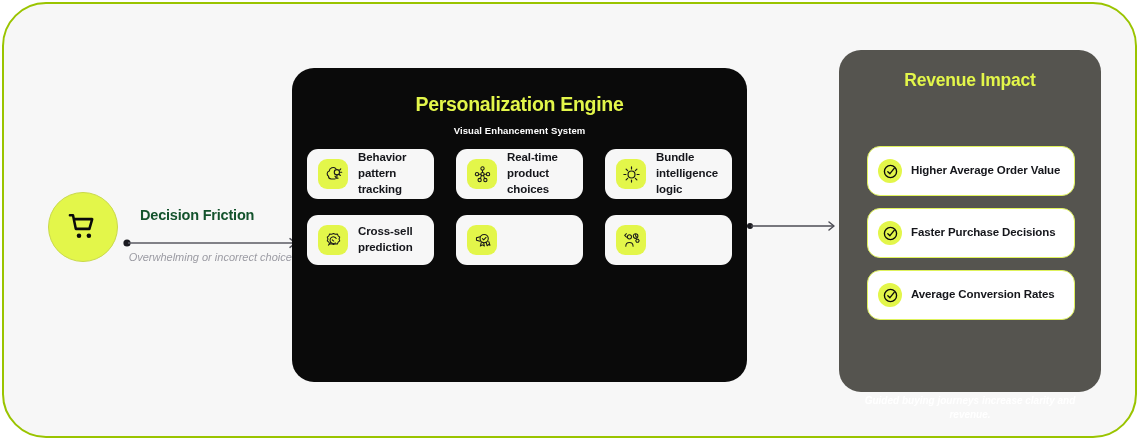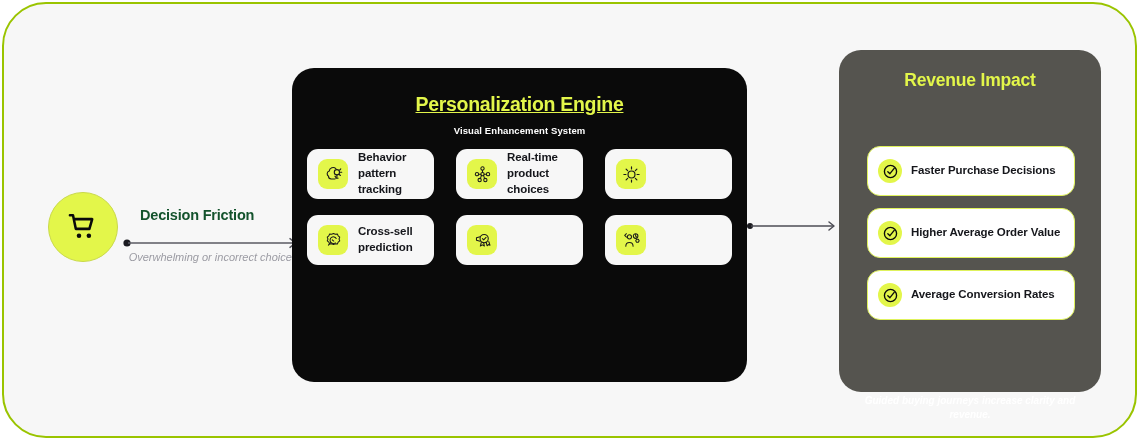--- a/index.html
+++ b/index.html
@@ -97,21 +97,20 @@
     border-radius: 22px;
     box-sizing: border-box;
   }
   .engine-title {
     margin: 25px 0 8px 0;
     text-align: center;
     font-size: 19.5px;
     font-weight: bold;
     color: #e3f64a;
     letter-spacing: -0.3px;
-    text-decoration: underline;
   }
   .engine-sub {
     margin: 9px 0 0 0;
     text-align: center;
     font-size: 9.5px;
     font-weight: bold;
     color: #ffffff;
     letter-spacing: 0.1px;
   }
   .engine-grid {
@@ -294,20 +293,21 @@
           <span class="feature-label">Real-time product choices</span>
         </div>
 
         <div class="feature-card">
           <span class="feature-icon">
             <svg width="19" height="19" viewBox="0 0 24 24" fill="none" stroke="#1a1a1a" stroke-width="1.5" stroke-linecap="round">
               <circle cx="12" cy="12" r="4.4"></circle>
               <path d="M12 2.4v2.6M12 19v2.6M2.4 12h2.6M19 12h2.6M5.2 5.2l1.9 1.9M16.9 16.9l1.9 1.9M18.8 5.2l-1.9 1.9M7.1 16.9l-1.9 1.9"></path>
             </svg>
           </span>
+          <span class="feature-label">Bundle intelligence logic</span>
         </div>
 
         <div class="feature-card">
           <span class="feature-icon">
             <svg width="19" height="19" viewBox="0 0 24 24" fill="none" stroke="#1a1a1a" stroke-width="1.3" stroke-linecap="round" stroke-linejoin="round">
               <path d="M12 3.1l2.4 1 2.5-.4 1 2.4 2 1.6-.9 2.4.9 2.4-2 1.6-1 2.4-2.5-.4-2.4 1-2.4-1-2.5.4-1-2.4-2-1.6.9-2.4-.9-2.4 2-1.6 1-2.4 2.5.4z"></path>
               <path d="M15.4 9.4a4.2 4.2 0 1 0-1.1 5.6"></path>
               <path d="M8.2 14.6l-2.6 3.2M10.4 11.1l1.9 1.6"></path>
             </svg>
           </span>
@@ -355,31 +355,31 @@
 
       <div class="impact-list">
 
         <div class="impact-card">
           <span class="impact-icon">
             <svg width="17" height="17" viewBox="0 0 24 24" fill="none" stroke="#0a0a0a" stroke-width="1.9" stroke-linecap="round" stroke-linejoin="round">
               <circle cx="12" cy="12" r="8.6"></circle>
               <polyline points="8.2,12.2 11.2,15.1 17.2,7.6"></polyline>
             </svg>
           </span>
-          <span class="impact-label">Faster Purchase Decisions</span>
+          <span class="impact-label">Higher Average Order Value</span>
         </div>
 
         <div class="impact-card">
           <span class="impact-icon">
             <svg width="17" height="17" viewBox="0 0 24 24" fill="none" stroke="#0a0a0a" stroke-width="1.9" stroke-linecap="round" stroke-linejoin="round">
               <circle cx="12" cy="12" r="8.6"></circle>
               <polyline points="8.2,12.2 11.2,15.1 17.2,7.6"></polyline>
             </svg>
           </span>
-          <span class="impact-label">Higher Average Order Value</span>
+          <span class="impact-label">Faster Purchase Decisions</span>
         </div>
 
 
         <div class="impact-card">
           <span class="impact-icon">
             <svg width="17" height="17" viewBox="0 0 24 24" fill="none" stroke="#0a0a0a" stroke-width="1.9" stroke-linecap="round" stroke-linejoin="round">
               <circle cx="12" cy="12" r="8.6"></circle>
               <polyline points="8.2,12.2 11.2,15.1 17.2,7.6"></polyline>
             </svg>
           </span>

